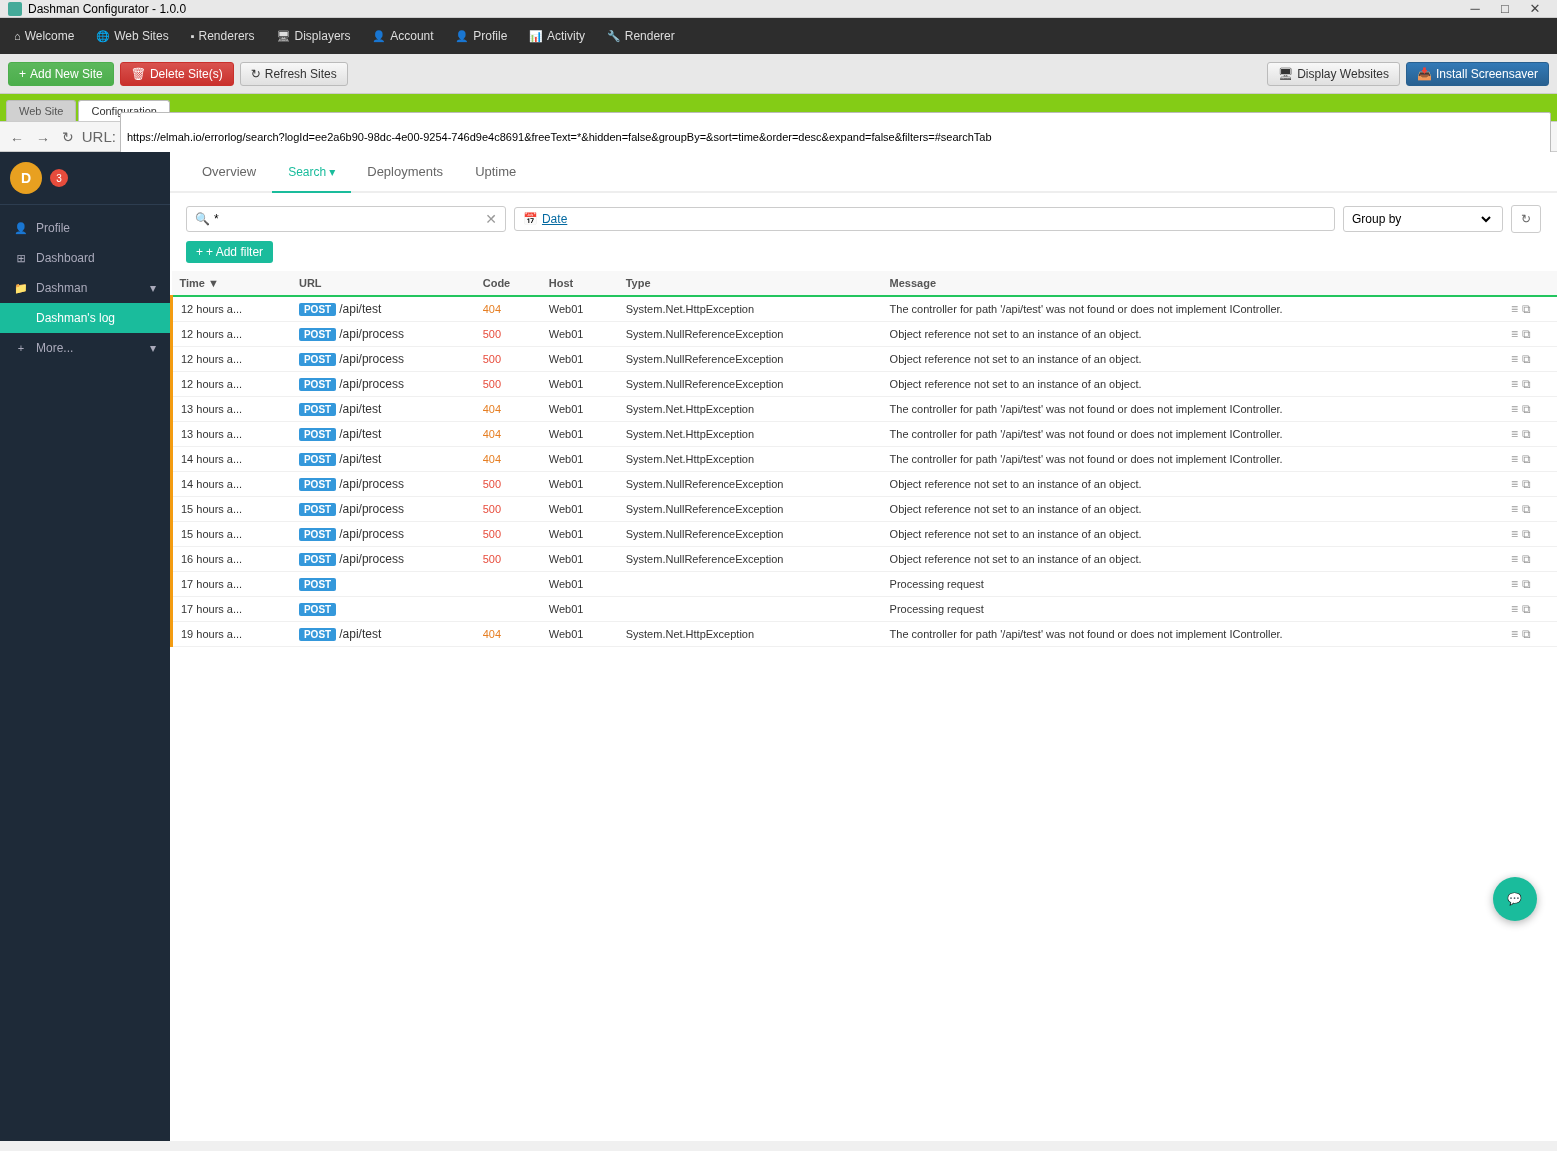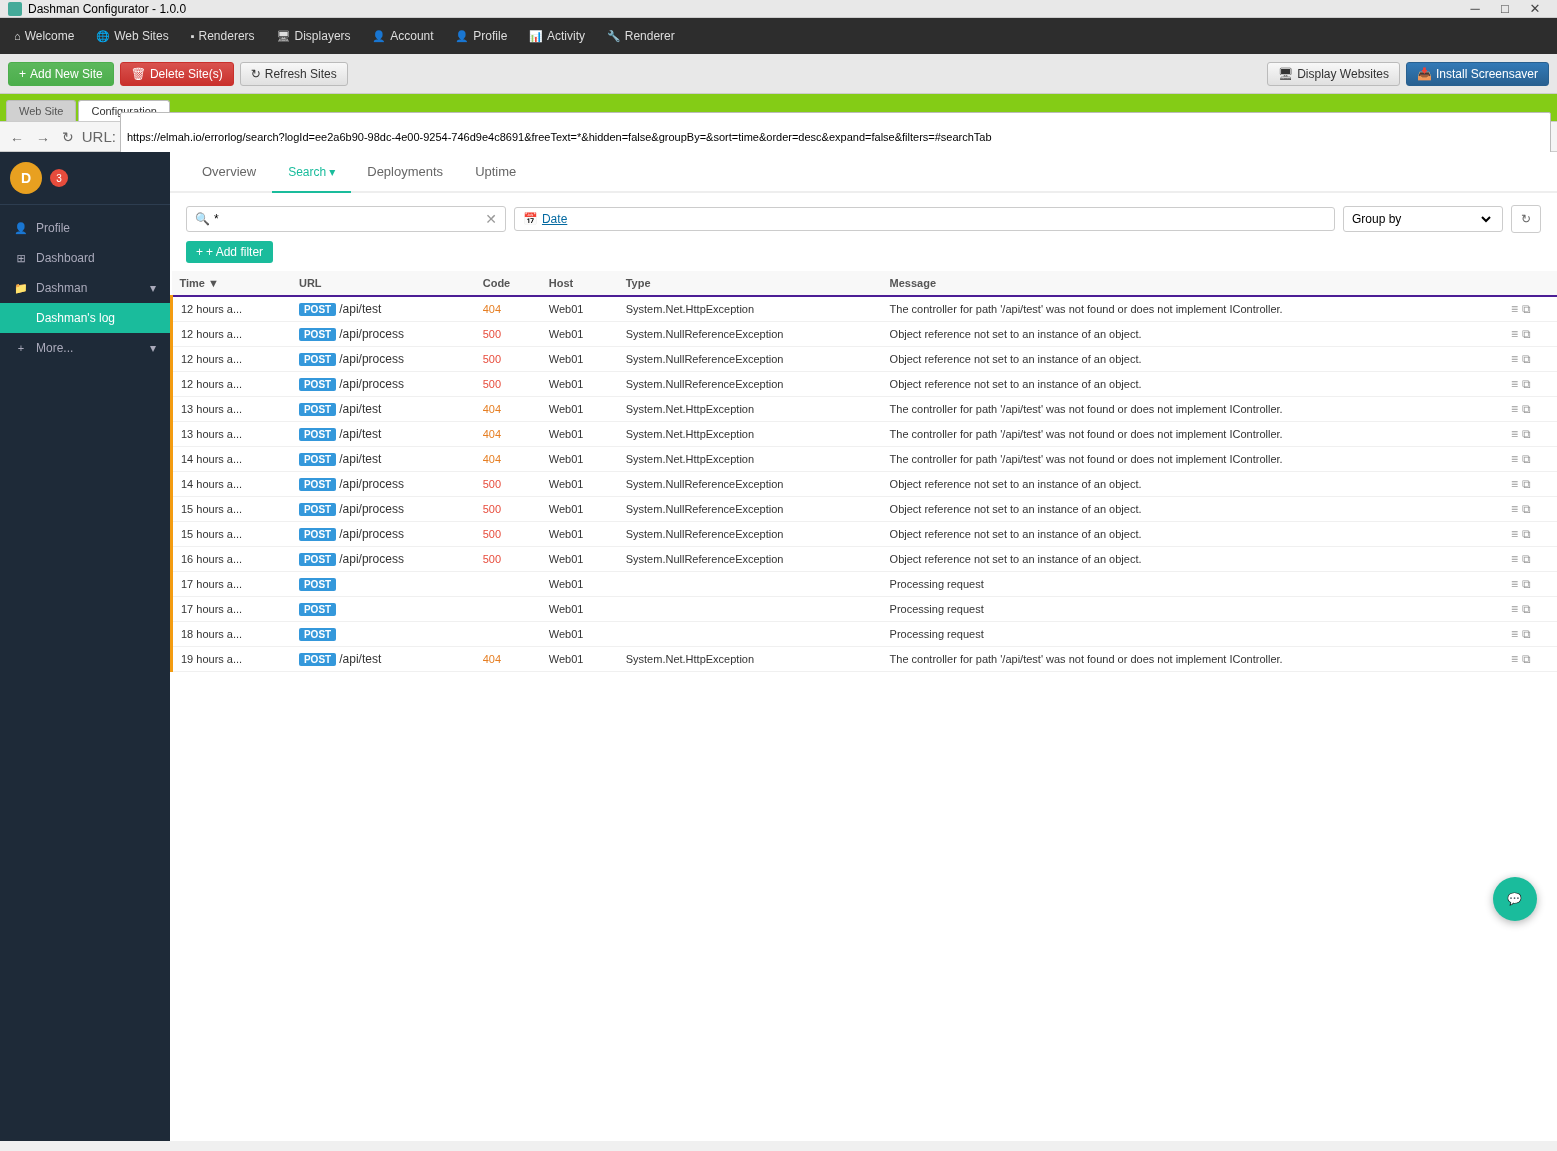--- a/index.html
+++ b/index.html
@@ -300,21 +300,21 @@
       flex: 1;
       overflow-y: auto;
       overflow-x: hidden;
     }
     table {
       width: 100%;
       border-collapse: collapse;
     }
     thead th {
       background: #f8f8f8;
-      border-bottom: 2px solid #4c1d95;
+      border-bottom: 2px solid #22c55e;
       padding: 6px 8px;
       text-align: left;
       font-weight: 600;
       color: #555;
       font-size: 11px;
       position: sticky;
       top: 0;
     }
     tbody tr {
       border-bottom: 1px solid #f0f0f0;
@@ -755,37 +755,20 @@
       <td></td>
       <td>Processing request</td>
       <td>
         <div class="row-actions">
           <span style="cursor:pointer;">≡</span>
           <span style="cursor:pointer;">⧉</span>
         </div>
       </td>
     </tr>
             <tr class="orange-border">
-      <td>18 hours a...</td>
-      <td>
-        <span class="method-badge method-post">POST</span>
-        
-      </td>
-      <td class=""></td>
-      <td>Web01</td>
-      <td></td>
-      <td>Processing request</td>
-      <td>
-        <div class="row-actions">
-          <span style="cursor:pointer;">≡</span>
-          <span style="cursor:pointer;">⧉</span>
-        </div>
-      </td>
-    </tr>
-            <tr class="orange-border">
       <td>19 hours a...</td>
       <td>
         <span class="method-badge method-post">POST</span>
         <span> /api/test</span>
       </td>
       <td class="code-404">404</td>
       <td>Web01</td>
       <td>System.Net.HttpException</td>
       <td>The controller for path '/api/test' was not found or does not implement IController.</td>
       <td>

